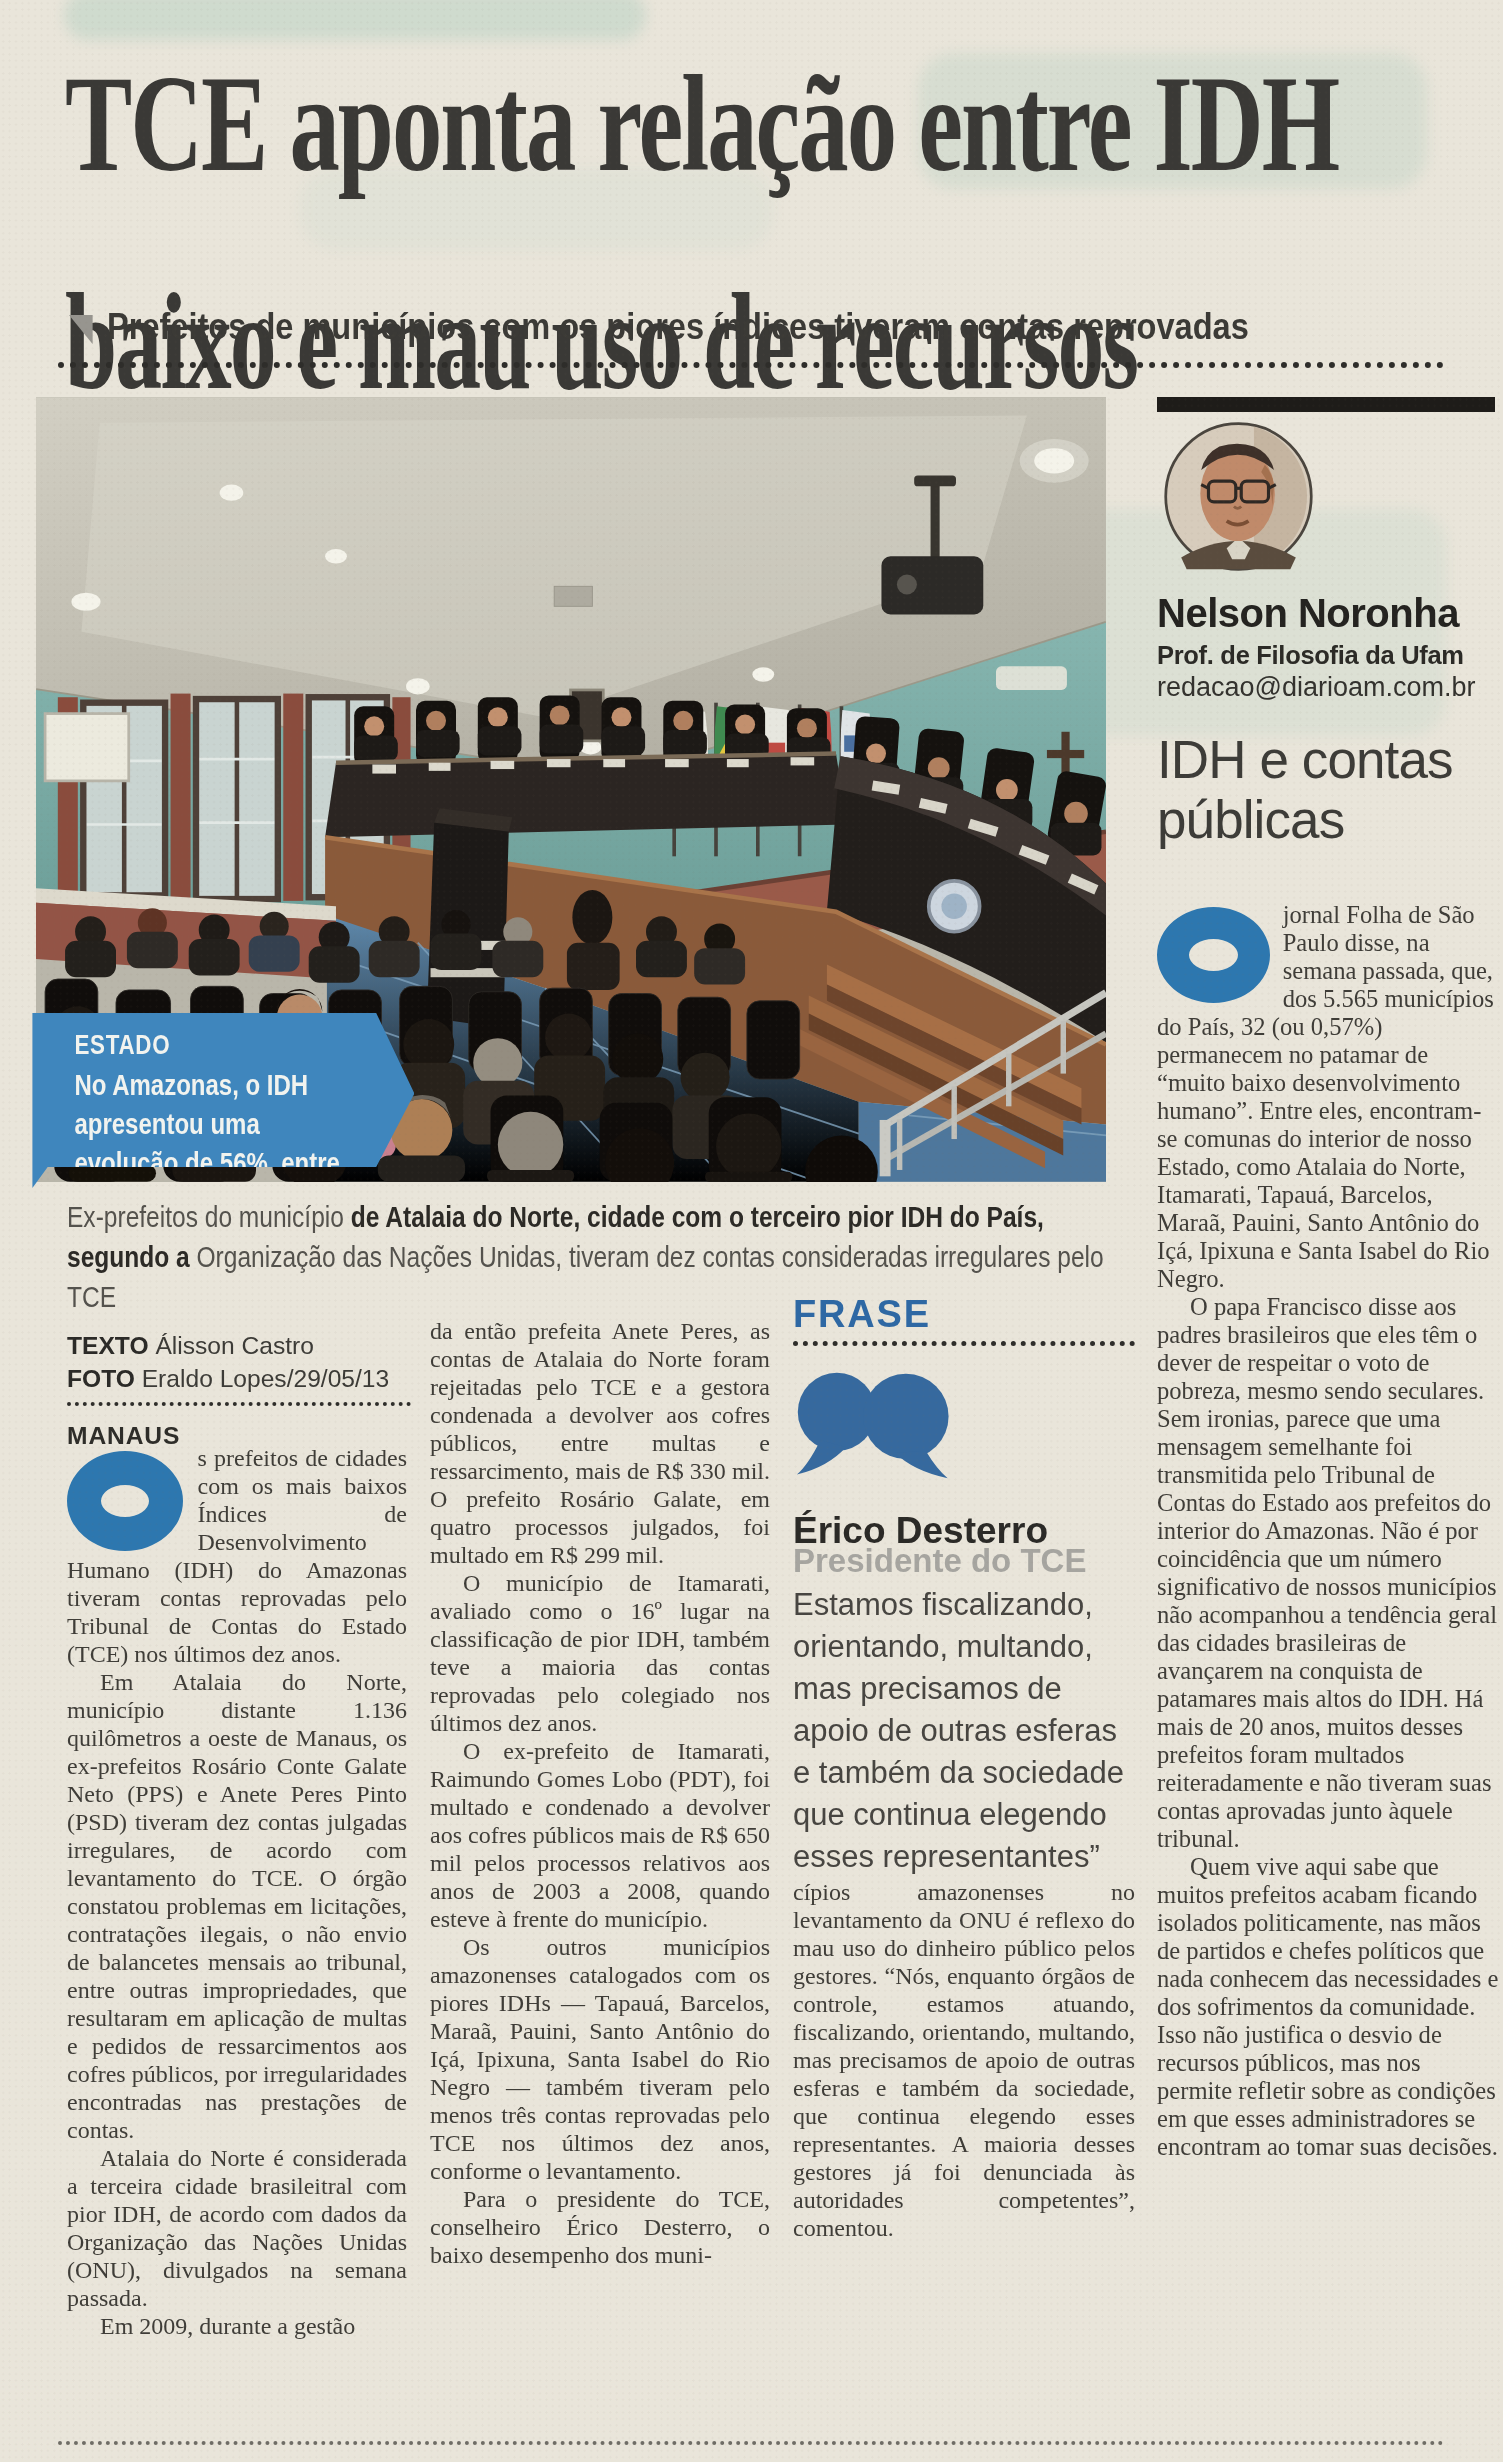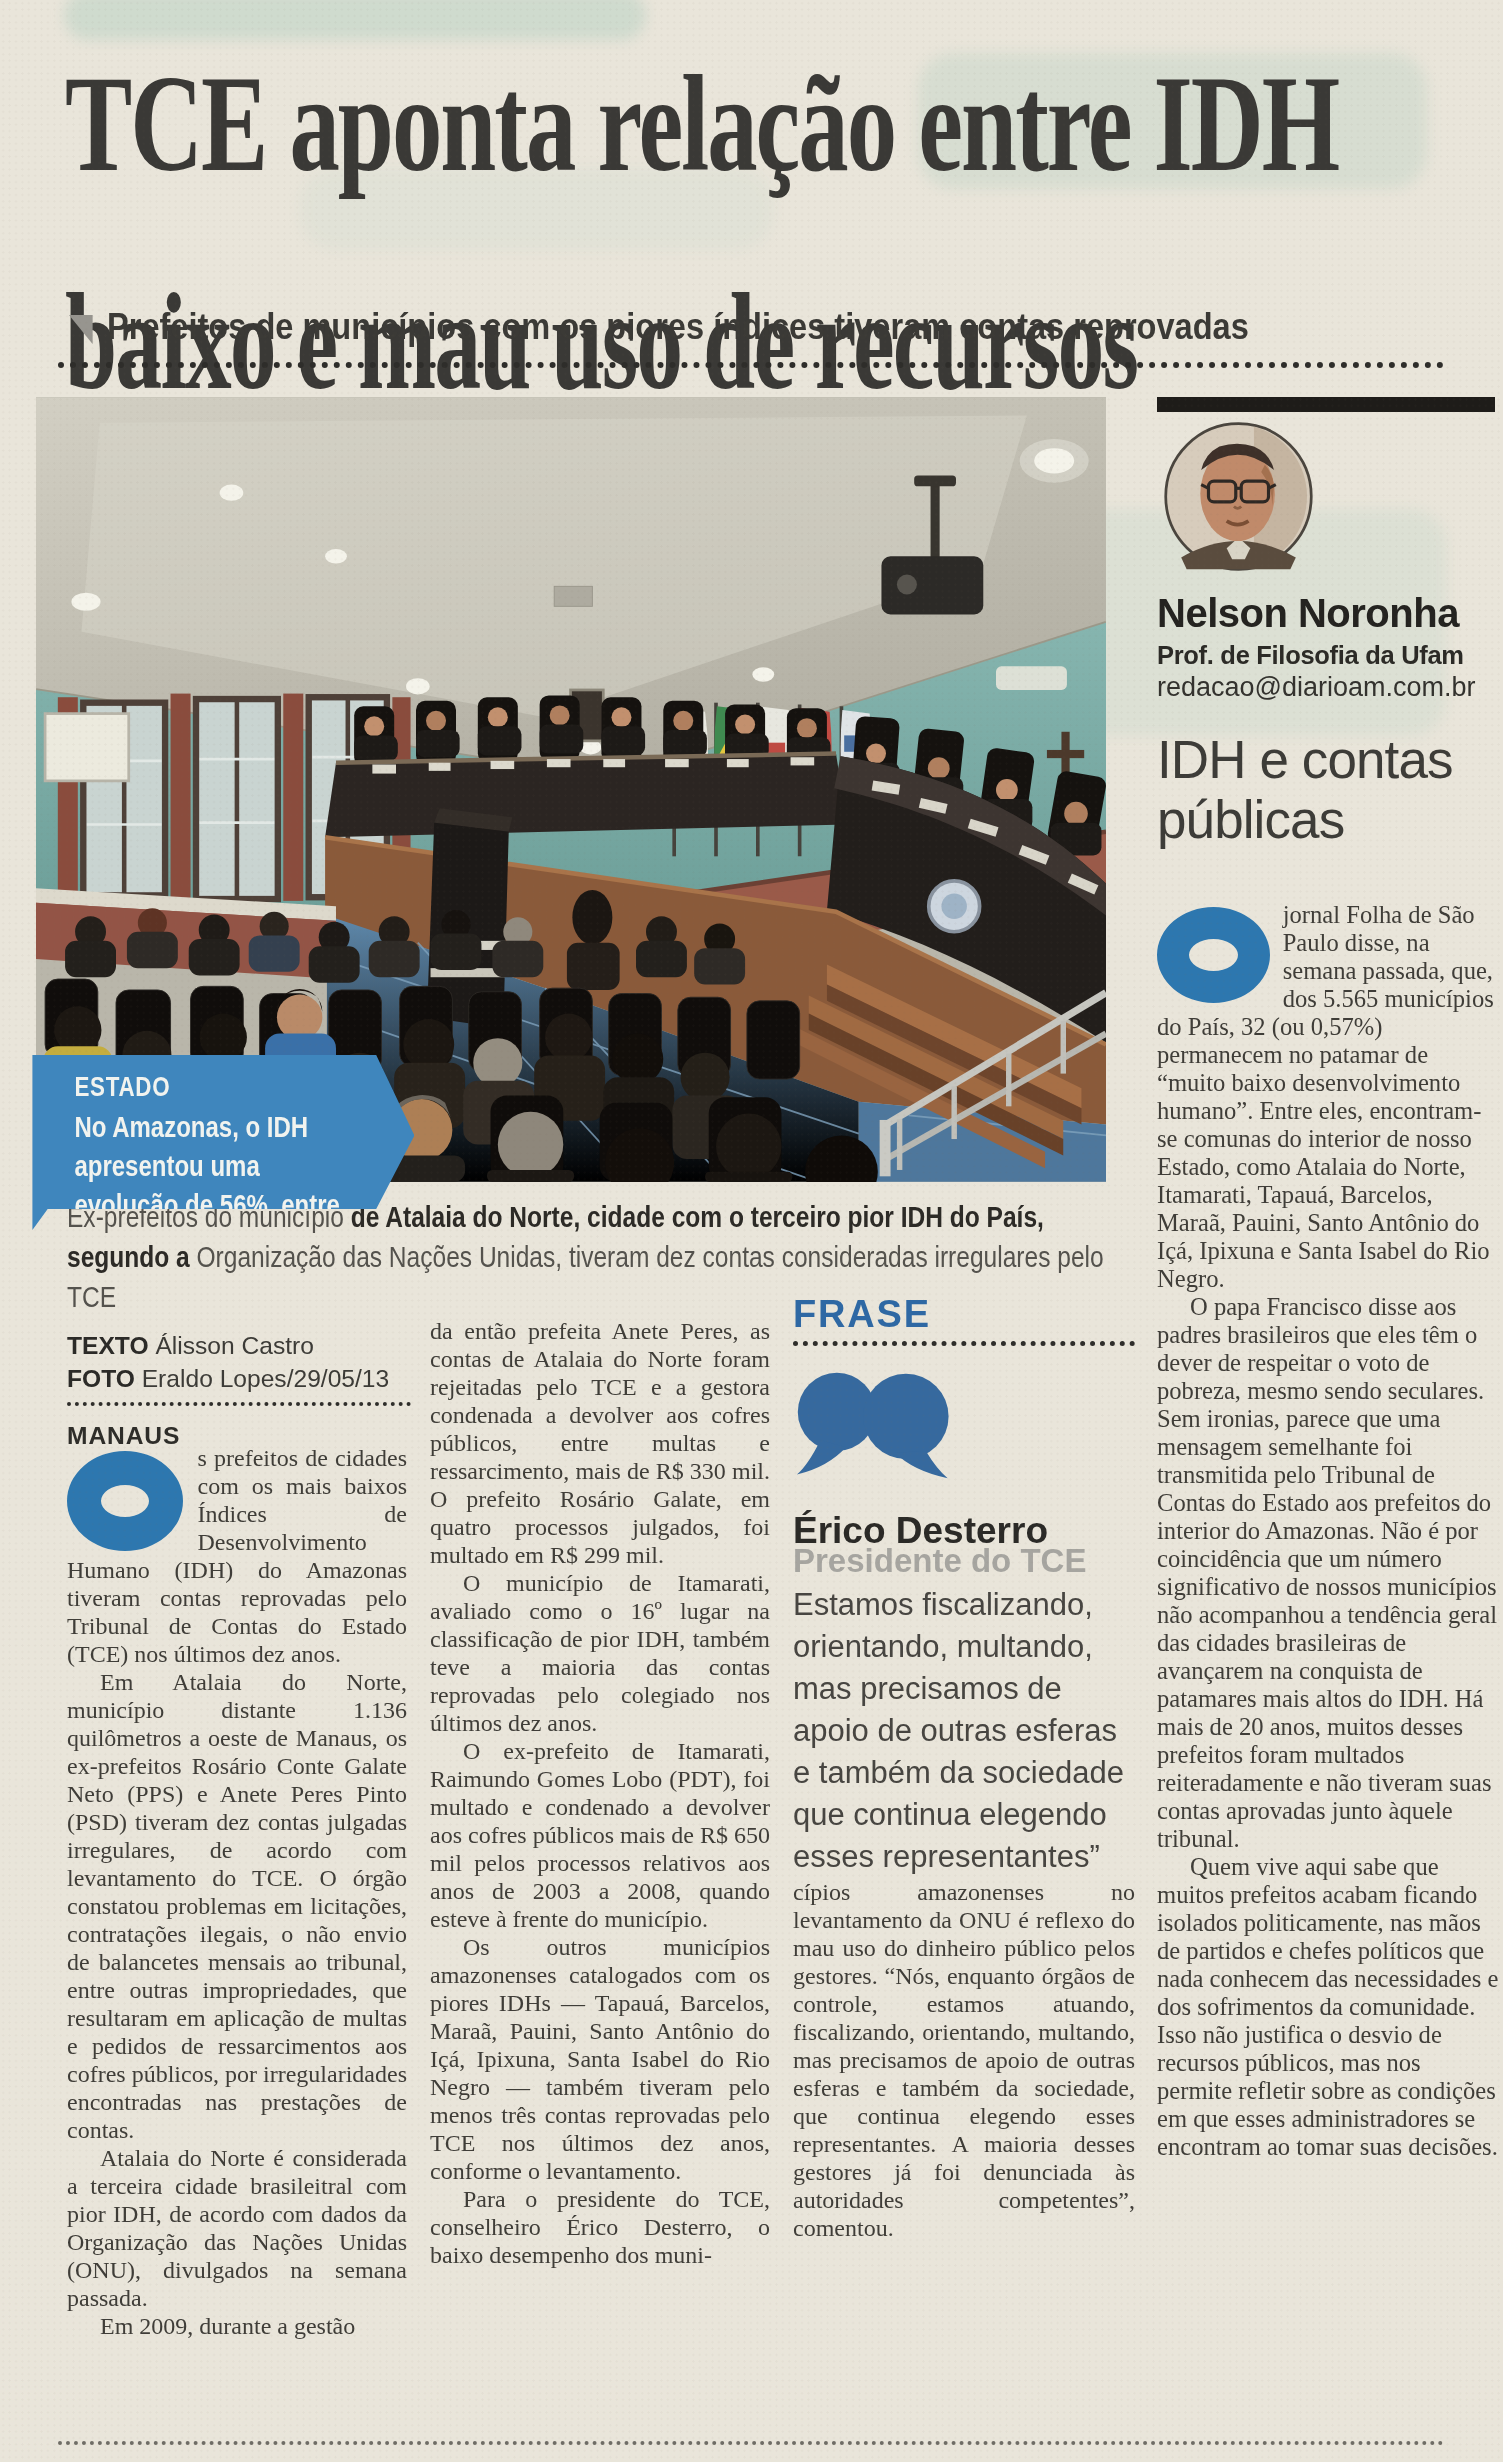--- a/index.html
+++ b/index.html
@@ -26,21 +26,21 @@
   .tri{width:23.6px;height:29px;background:#97958f;clip-path:polygon(0 0,100% 0,100% 100%);
         margin:9px 14.5px 0 0;flex:none;}
   .subhead-text{display:inline-block;white-space:nowrap;font-size:37px;font-weight:700;color:#3b3a36;
         transform:scaleX(.88);transform-origin:0 0;}
   .rule{position:absolute;border-top:6.4px dotted #2e2d2a;}
   .rule-main{left:58px;top:362px;width:1386px;}
   .rule-bottom{left:58px;top:2441px;width:1386px;border-top:4.5px dotted #6f6d66;}
   
   .photo{position:absolute;left:36px;top:397px;width:1070px;height:785px;margin:0;background:#b9b6aa;}
   .photo svg{position:absolute;inset:0;}
-  .badge{position:absolute;left:-3.6px;top:658px;width:382px;height:175px;background:#3f86bd;
+  .badge{position:absolute;left:-3.6px;top:616px;width:382px;height:175px;background:#3f86bd;
         clip-path:polygon(0 0,90% 0,100% 46%,90% 88%,4% 88%,0 100%);z-index:3;}
   .badge-inner{width:391px;transform:scaleX(.8);transform-origin:0 0;padding:16.4px 0 0 53px;color:#f1f3ef;}
   .badge-kicker{font-size:28px;font-weight:700;letter-spacing:0.9px;}
   .badge-text{font-size:30px;line-height:39px;font-weight:700;margin-top:3.6px;width:364px;}
   
   .caption{position:absolute;left:67px;top:1197px;width:1046px;}
   .caption-inner{width:1273px;transform:scaleX(.818);transform-origin:0 0;
         font-size:30px;line-height:40px;color:#54524d;}
   .caption-inner strong{color:#2c2a26;}
   

